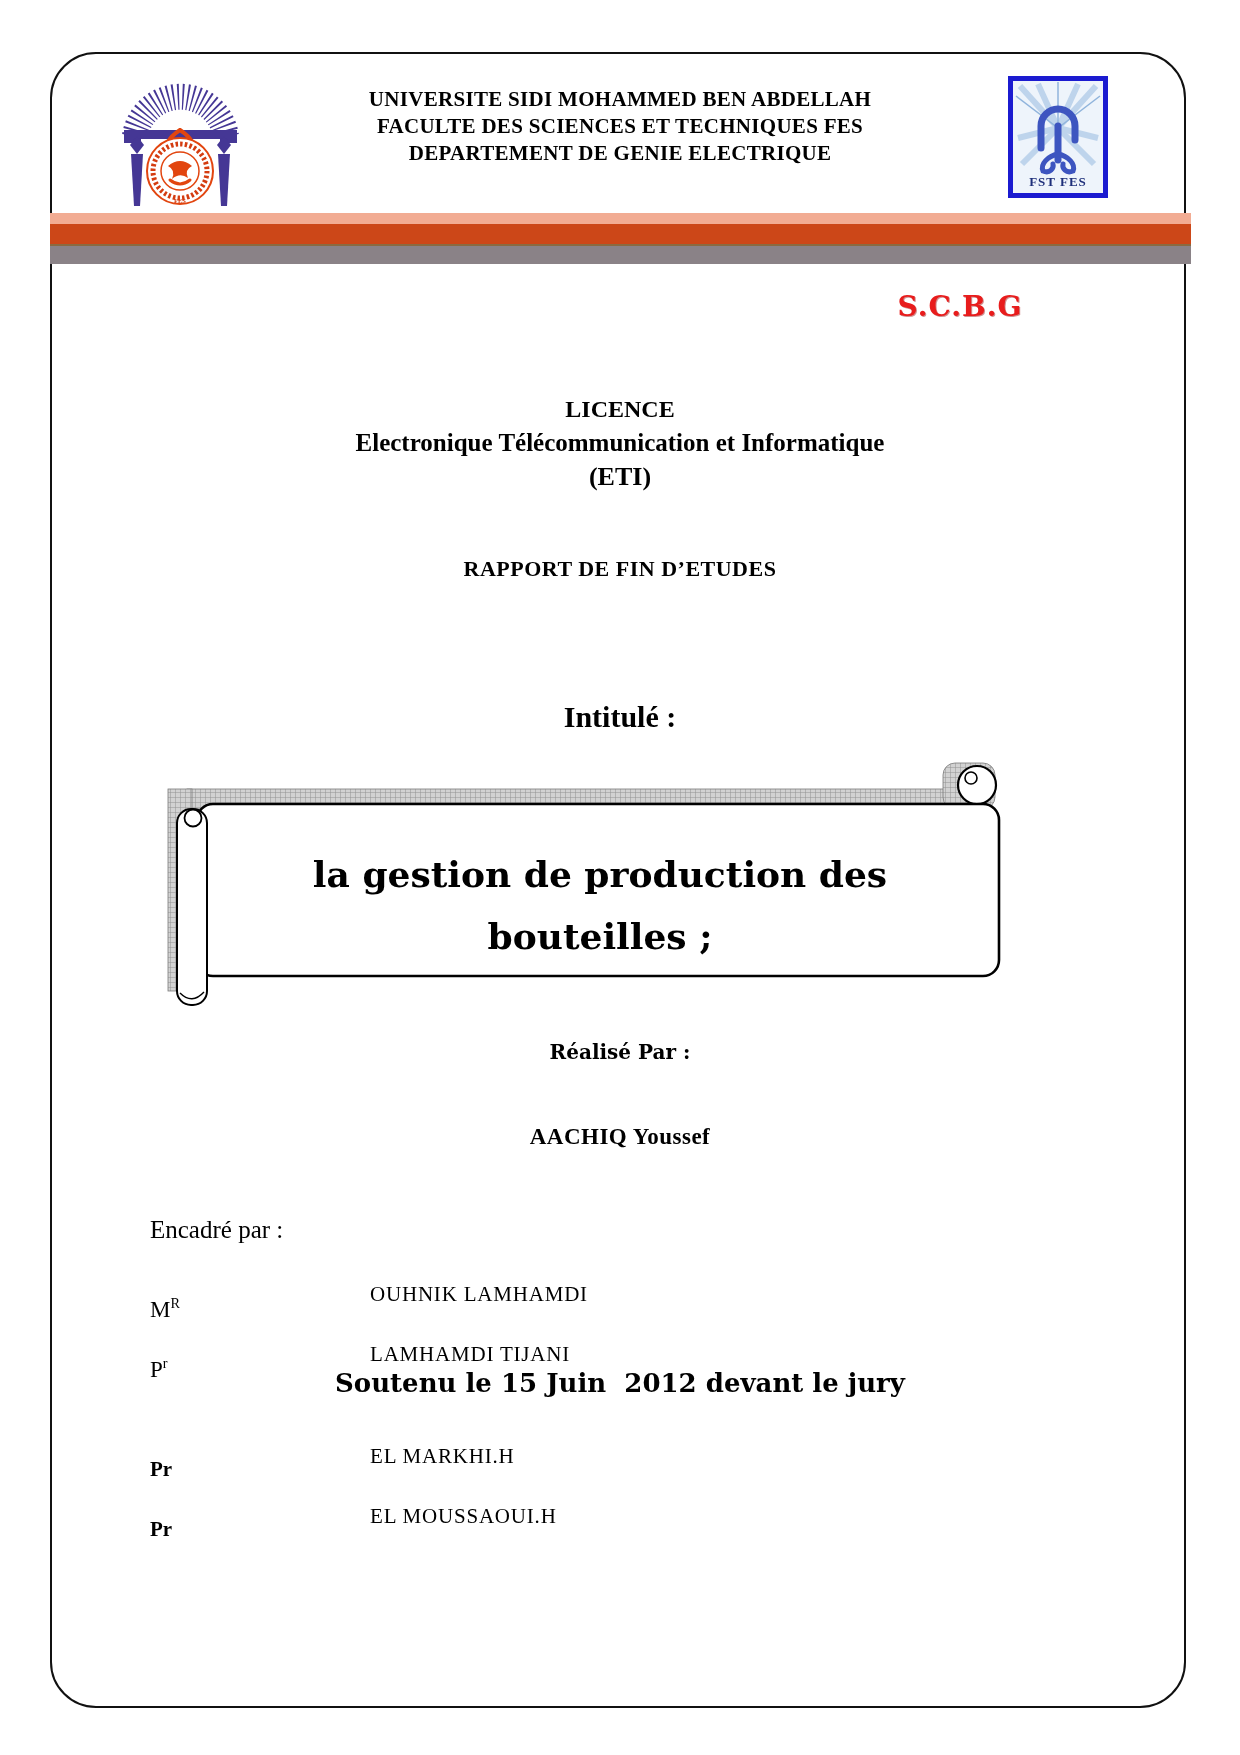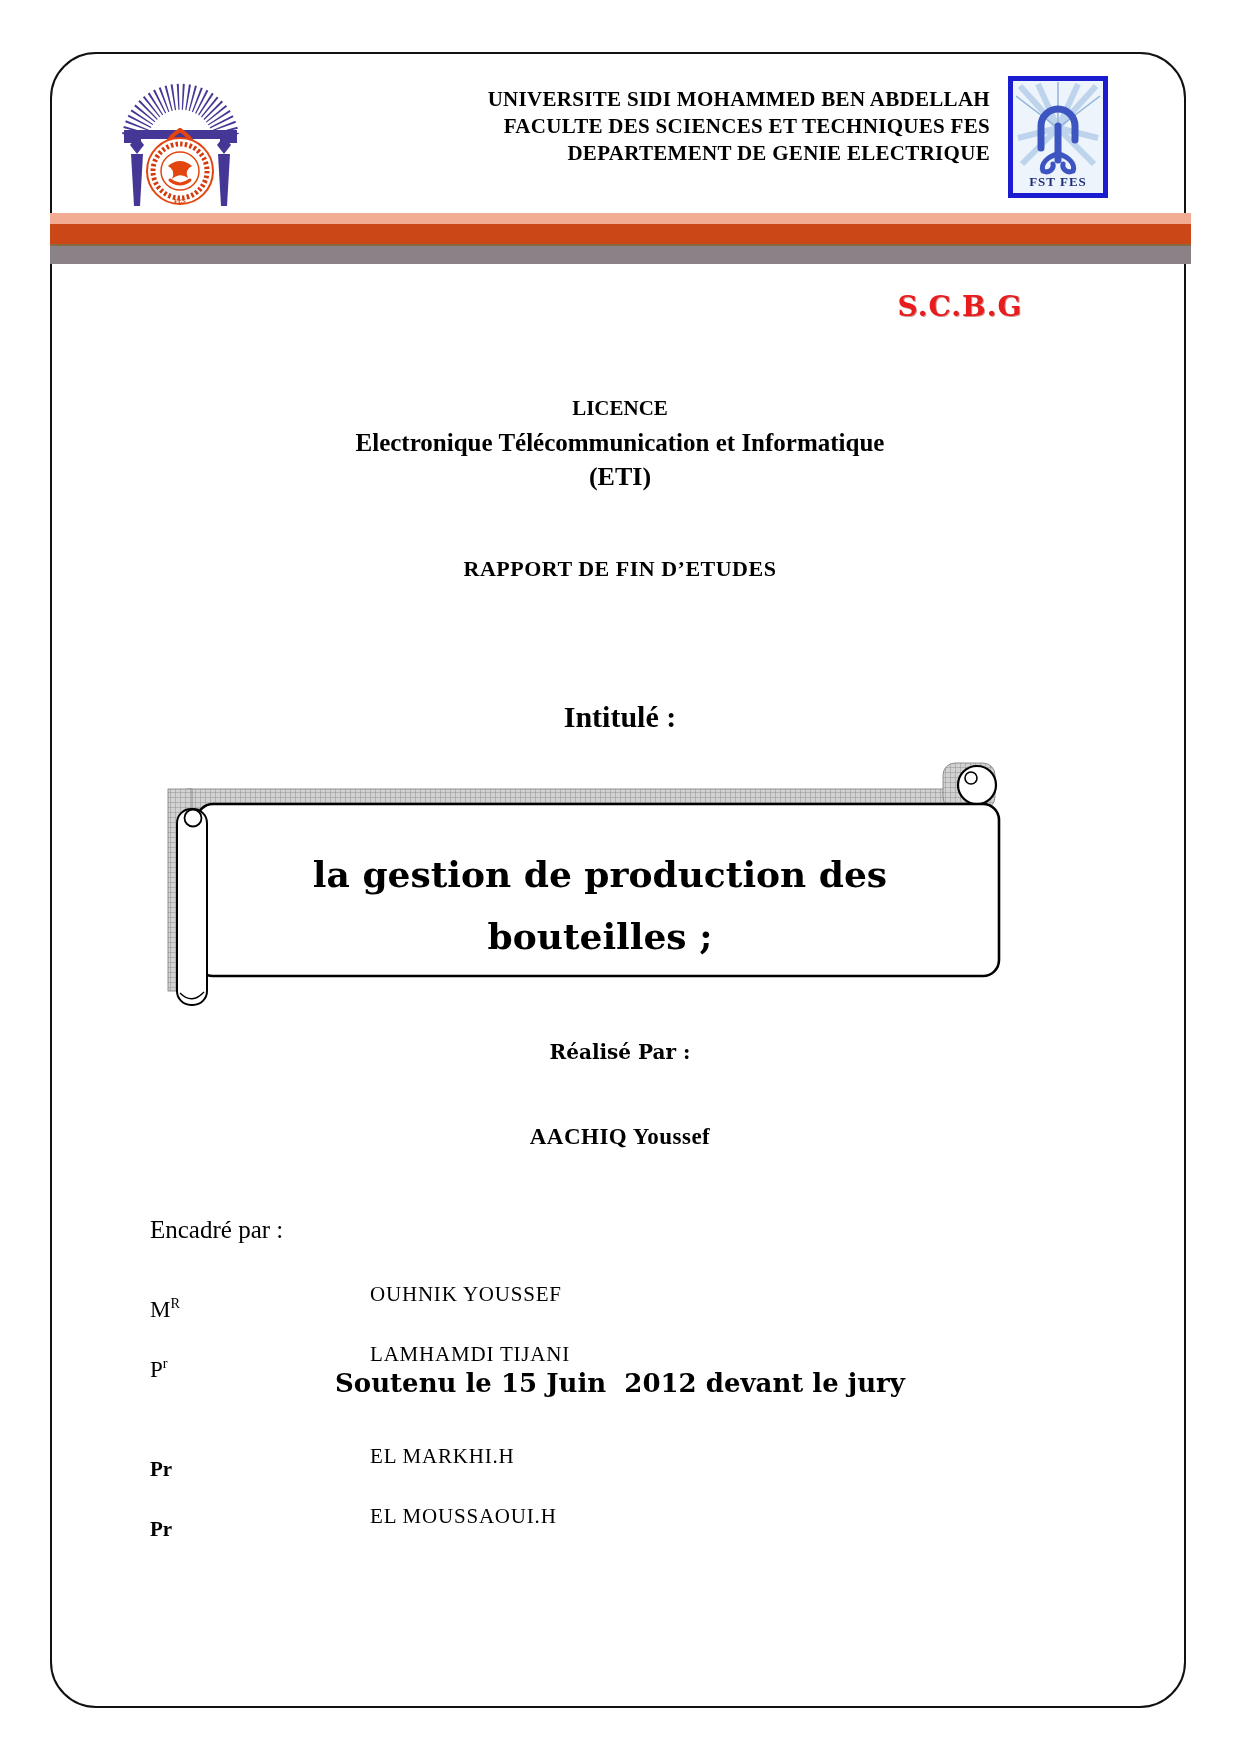--- a/index.html
+++ b/index.html
@@ -3,34 +3,34 @@
 <meta charset="utf-8">
 <style>
   html,body{margin:0;padding:0;background:#fff;}
   .page{position:relative;width:1240px;height:1755px;background:#fff;overflow:hidden;
         font-family:"Liberation Serif", serif;color:#000;}
   .border-frame{position:absolute;left:50px;top:52px;width:1132px;height:1652px;
         border:2px solid #111;border-radius:46px;}
   
   .logo-left{position:absolute;left:118px;top:72px;width:125px;height:145px;}
   .logo-right{position:absolute;left:1008px;top:76px;width:100px;height:122px;}
-  .header-text{position:absolute;left:250px;top:86px;width:740px;text-align:right;
+  .header-text{position:absolute;left:250px;top:86px;width:740px;text-align:center;
         font-weight:bold;font-size:21px;line-height:27px;letter-spacing:.3px;}
   
   .bar{position:absolute;left:50px;width:1141px;}
   .bar-salmon{top:213px;height:11px;background:#f2ac93;}
   .bar-orange{top:224px;height:20px;background:#cc4718;}
   .bar-edge{top:244px;height:2px;background:#8a6a40;}
   .bar-gray{top:246px;height:18px;background:#8a8287;}
   
   .scbg{position:absolute;left:880px;top:290px;width:160px;text-align:center;
         font-family:"DejaVu Serif", serif;font-weight:bold;font-size:28px;color:#e81c1c;
         letter-spacing:1px;text-shadow:1px 1px 0 rgba(150,10,10,.45);}
   .center-line{position:absolute;left:150px;width:940px;text-align:center;font-weight:bold;}
-  .licence{top:396px;font-size:21px;}
+  .licence{top:396px;font-size:24px;}
   .specialty{top:429px;font-size:25px;}
   .eti{top:462px;font-size:26px;}
   .rapport{top:556px;font-size:22px;letter-spacing:.5px;}
   .intitule{top:700px;font-size:30px;}
   
   .scroll-svg{position:absolute;left:165px;top:757px;width:850px;height:255px;}
   .scroll-title{position:absolute;left:200px;top:843px;width:800px;text-align:center;
         font-family:"DejaVu Serif", serif;font-weight:bold;font-size:36px;line-height:62px;}
   .realise{top:1040px;font-size:20px;font-family:"DejaVu Serif", serif;}
   .author{top:1124px;font-size:23px;font-family:Liberation Serif, serif;letter-spacing:.5px;}
@@ -135,21 +135,21 @@
     <div>bouteilles ;</div>
   </div>
 
   <div class="center-line realise">Réalisé Par :</div>
   <div class="center-line author">AACHIQ Youssef</div>
 
   <div class="encadre">Encadré par :</div>
 
   <div class="person-row sup-row1">
     <span class="person-title"><span>M</span><sup>R</sup></span>
-    <span class="person-name">OUHNIK YOUSSEF</span>
+    <span class="person-name">OUHNIK LAMHAMDI</span>
   </div>
   <div class="person-row sup-row2">
     <span class="person-title"><span>P</span><sup>r</sup></span>
     <span class="person-name">LAMHAMDI TIJANI</span>
   </div>
 
   <div class="center-line defense">Soutenu le 15 Juin  2012 devant le jury</div>
 
   <div class="person-row jury-row jury-row1">
     <span class="person-title">Pr</span>

